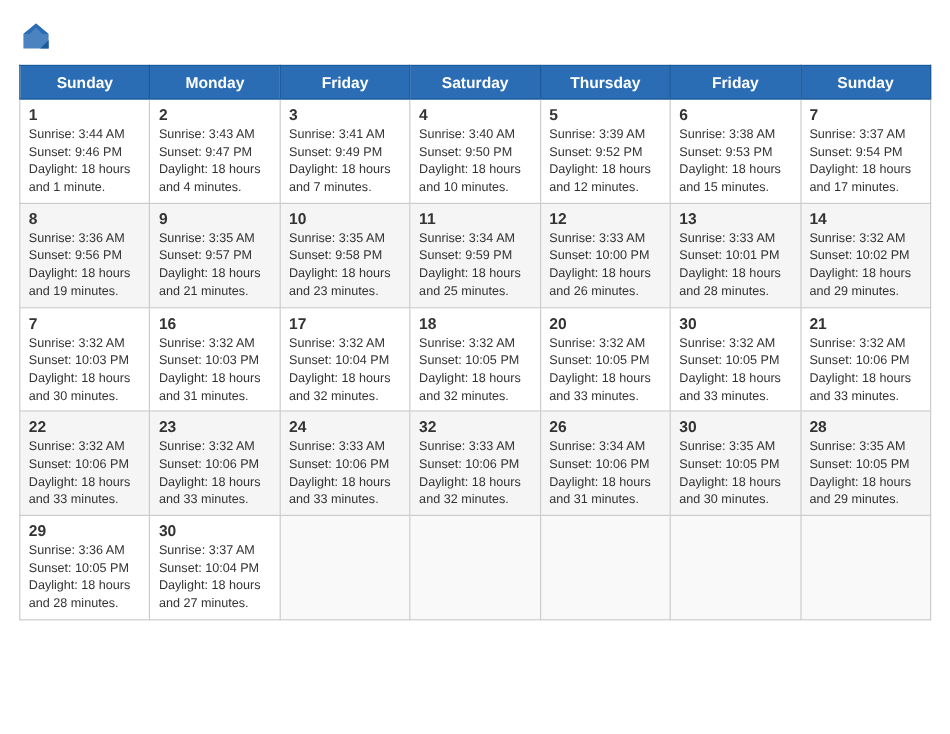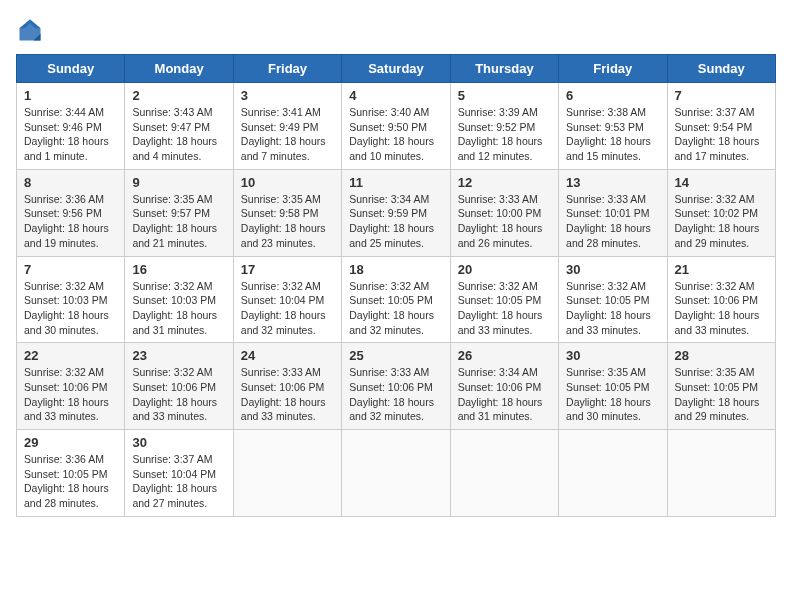--- a/index.html
+++ b/index.html
@@ -215,21 +215,21 @@
         </td>
         <td>
           <span class="day-number">23</span>
           <div class="day-detail">Sunrise: 3:32 AM<br>Sunset: 10:06 PM<br>Daylight: 18 hours<br>and 33 minutes.</div>
         </td>
         <td>
           <span class="day-number">24</span>
           <div class="day-detail">Sunrise: 3:33 AM<br>Sunset: 10:06 PM<br>Daylight: 18 hours<br>and 33 minutes.</div>
         </td>
         <td>
-          <span class="day-number">25</span>
+          <span class="day-number">32</span>
           <div class="day-detail">Sunrise: 3:33 AM<br>Sunset: 10:06 PM<br>Daylight: 18 hours<br>and 32 minutes.</div>
         </td>
         <td>
           <span class="day-number">26</span>
           <div class="day-detail">Sunrise: 3:34 AM<br>Sunset: 10:06 PM<br>Daylight: 18 hours<br>and 31 minutes.</div>
         </td>
         <td>
           <span class="day-number">30</span>
           <div class="day-detail">Sunrise: 3:35 AM<br>Sunset: 10:05 PM<br>Daylight: 18 hours<br>and 30 minutes.</div>
         </td>

